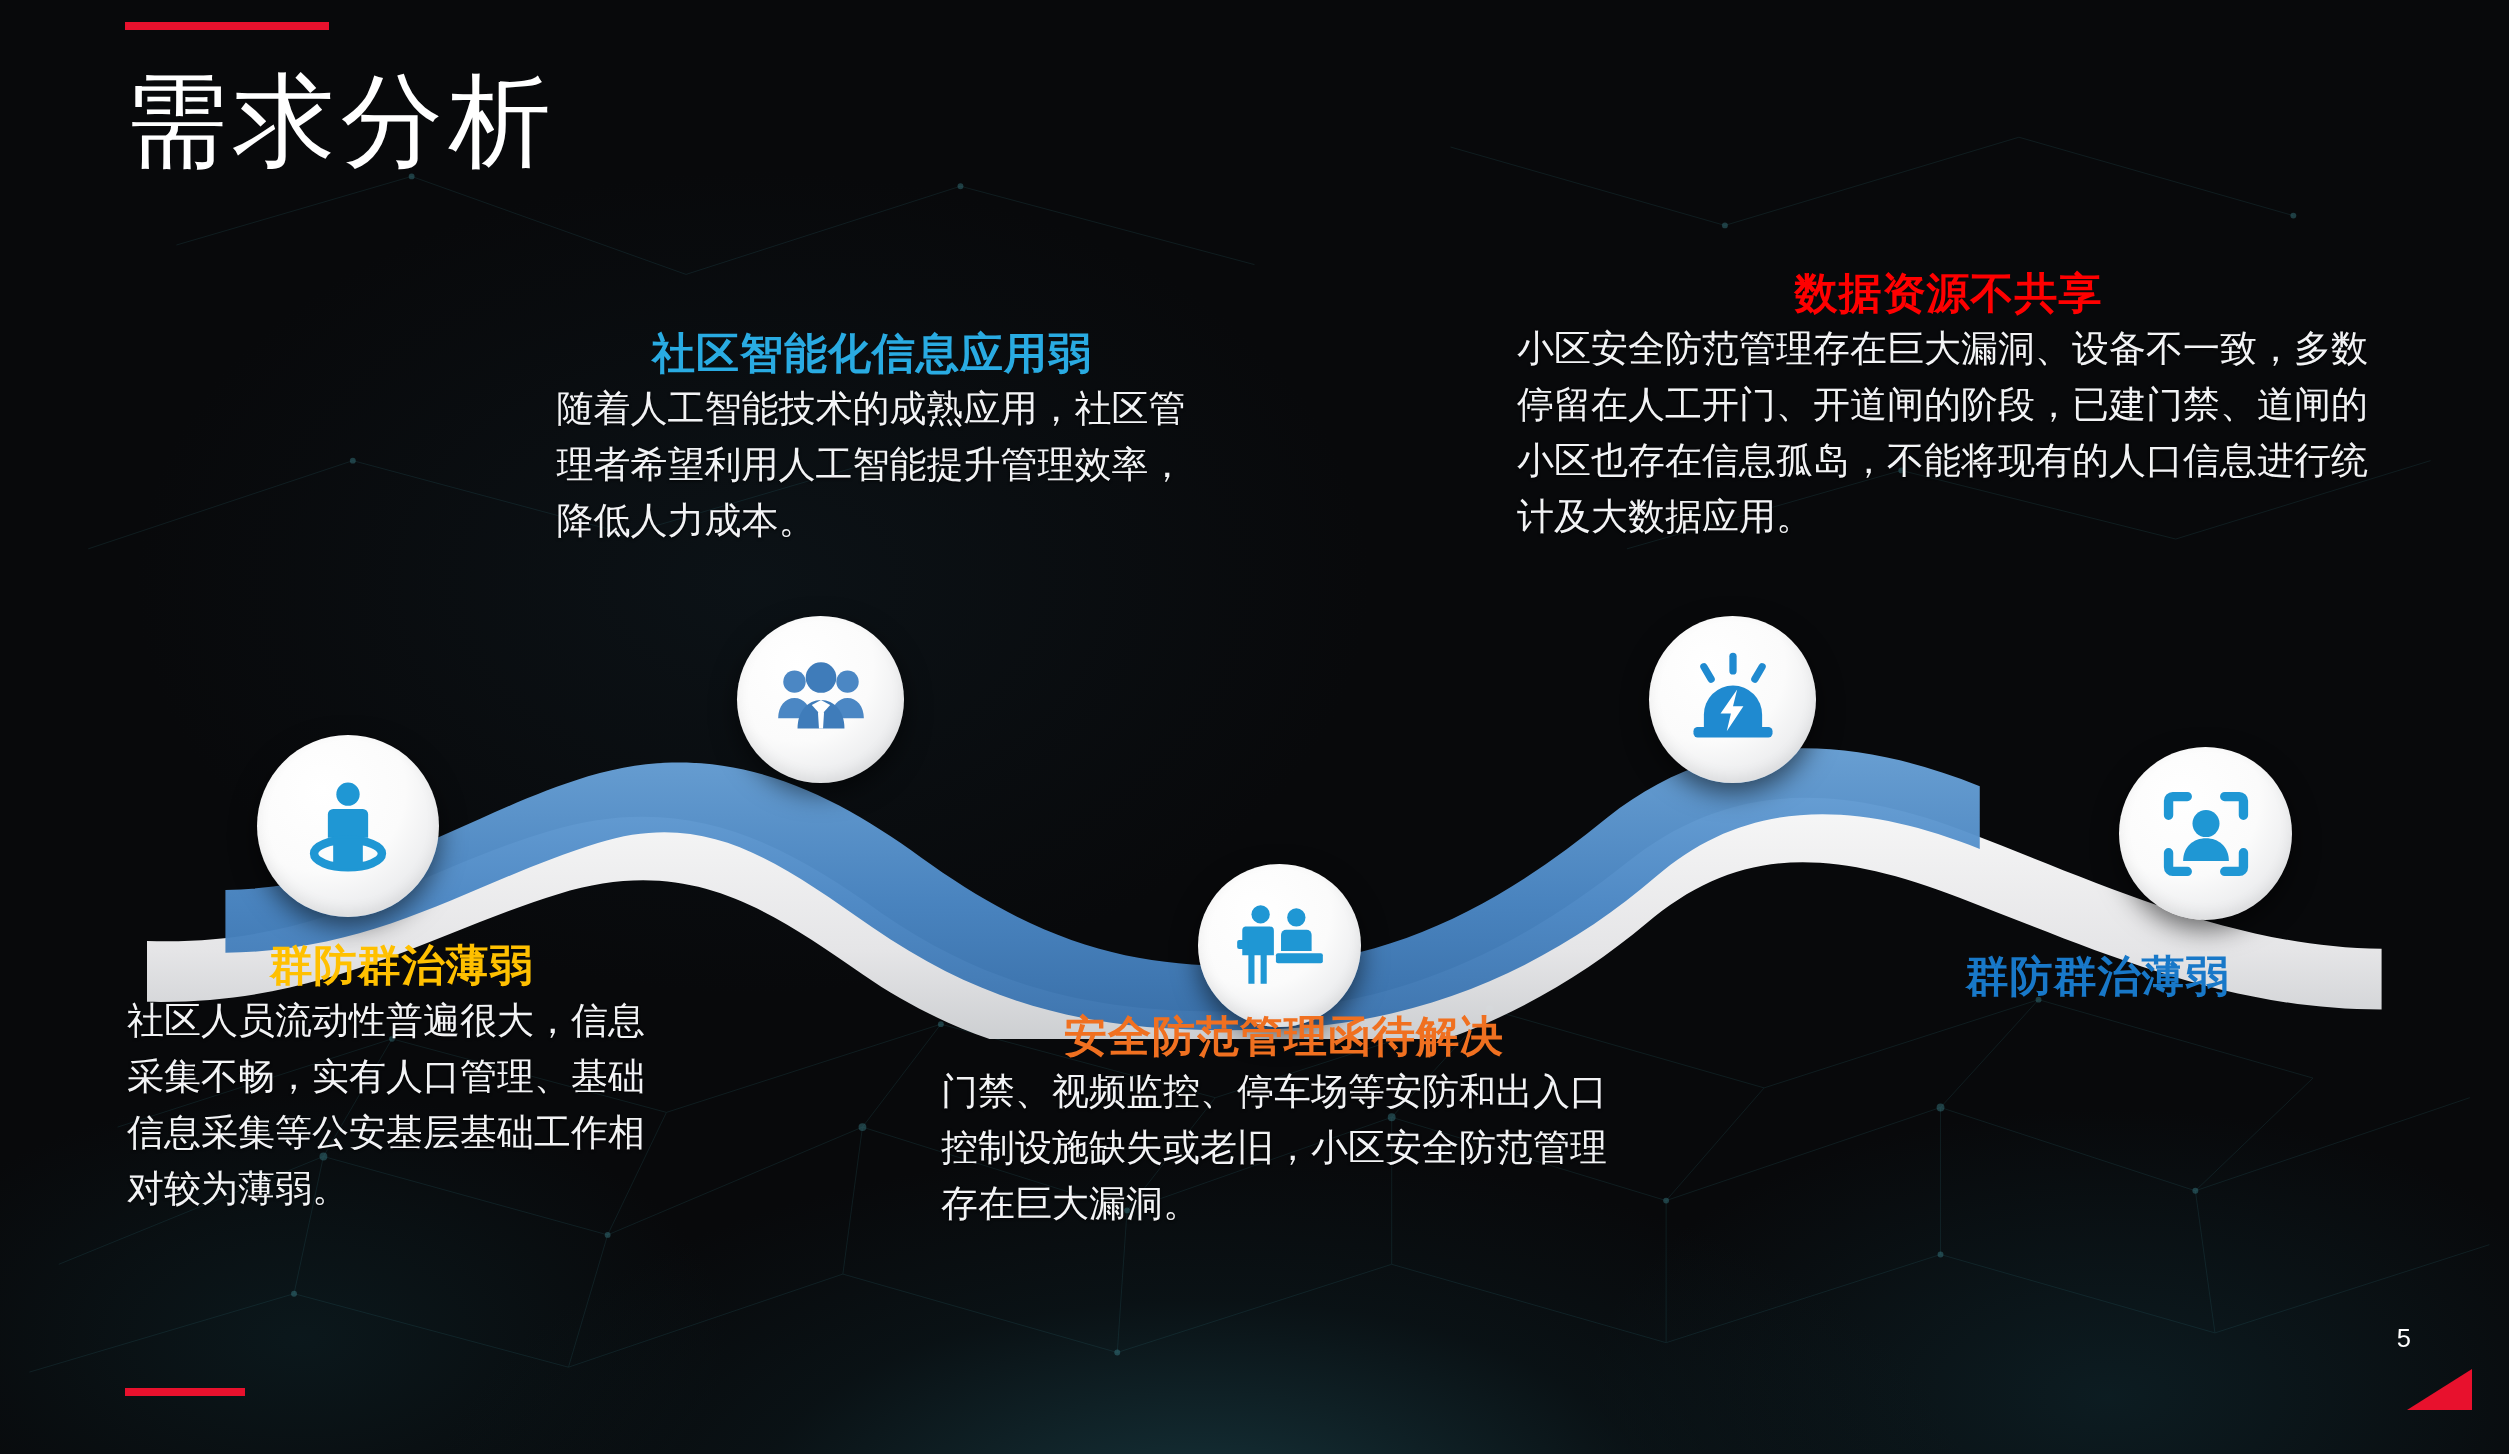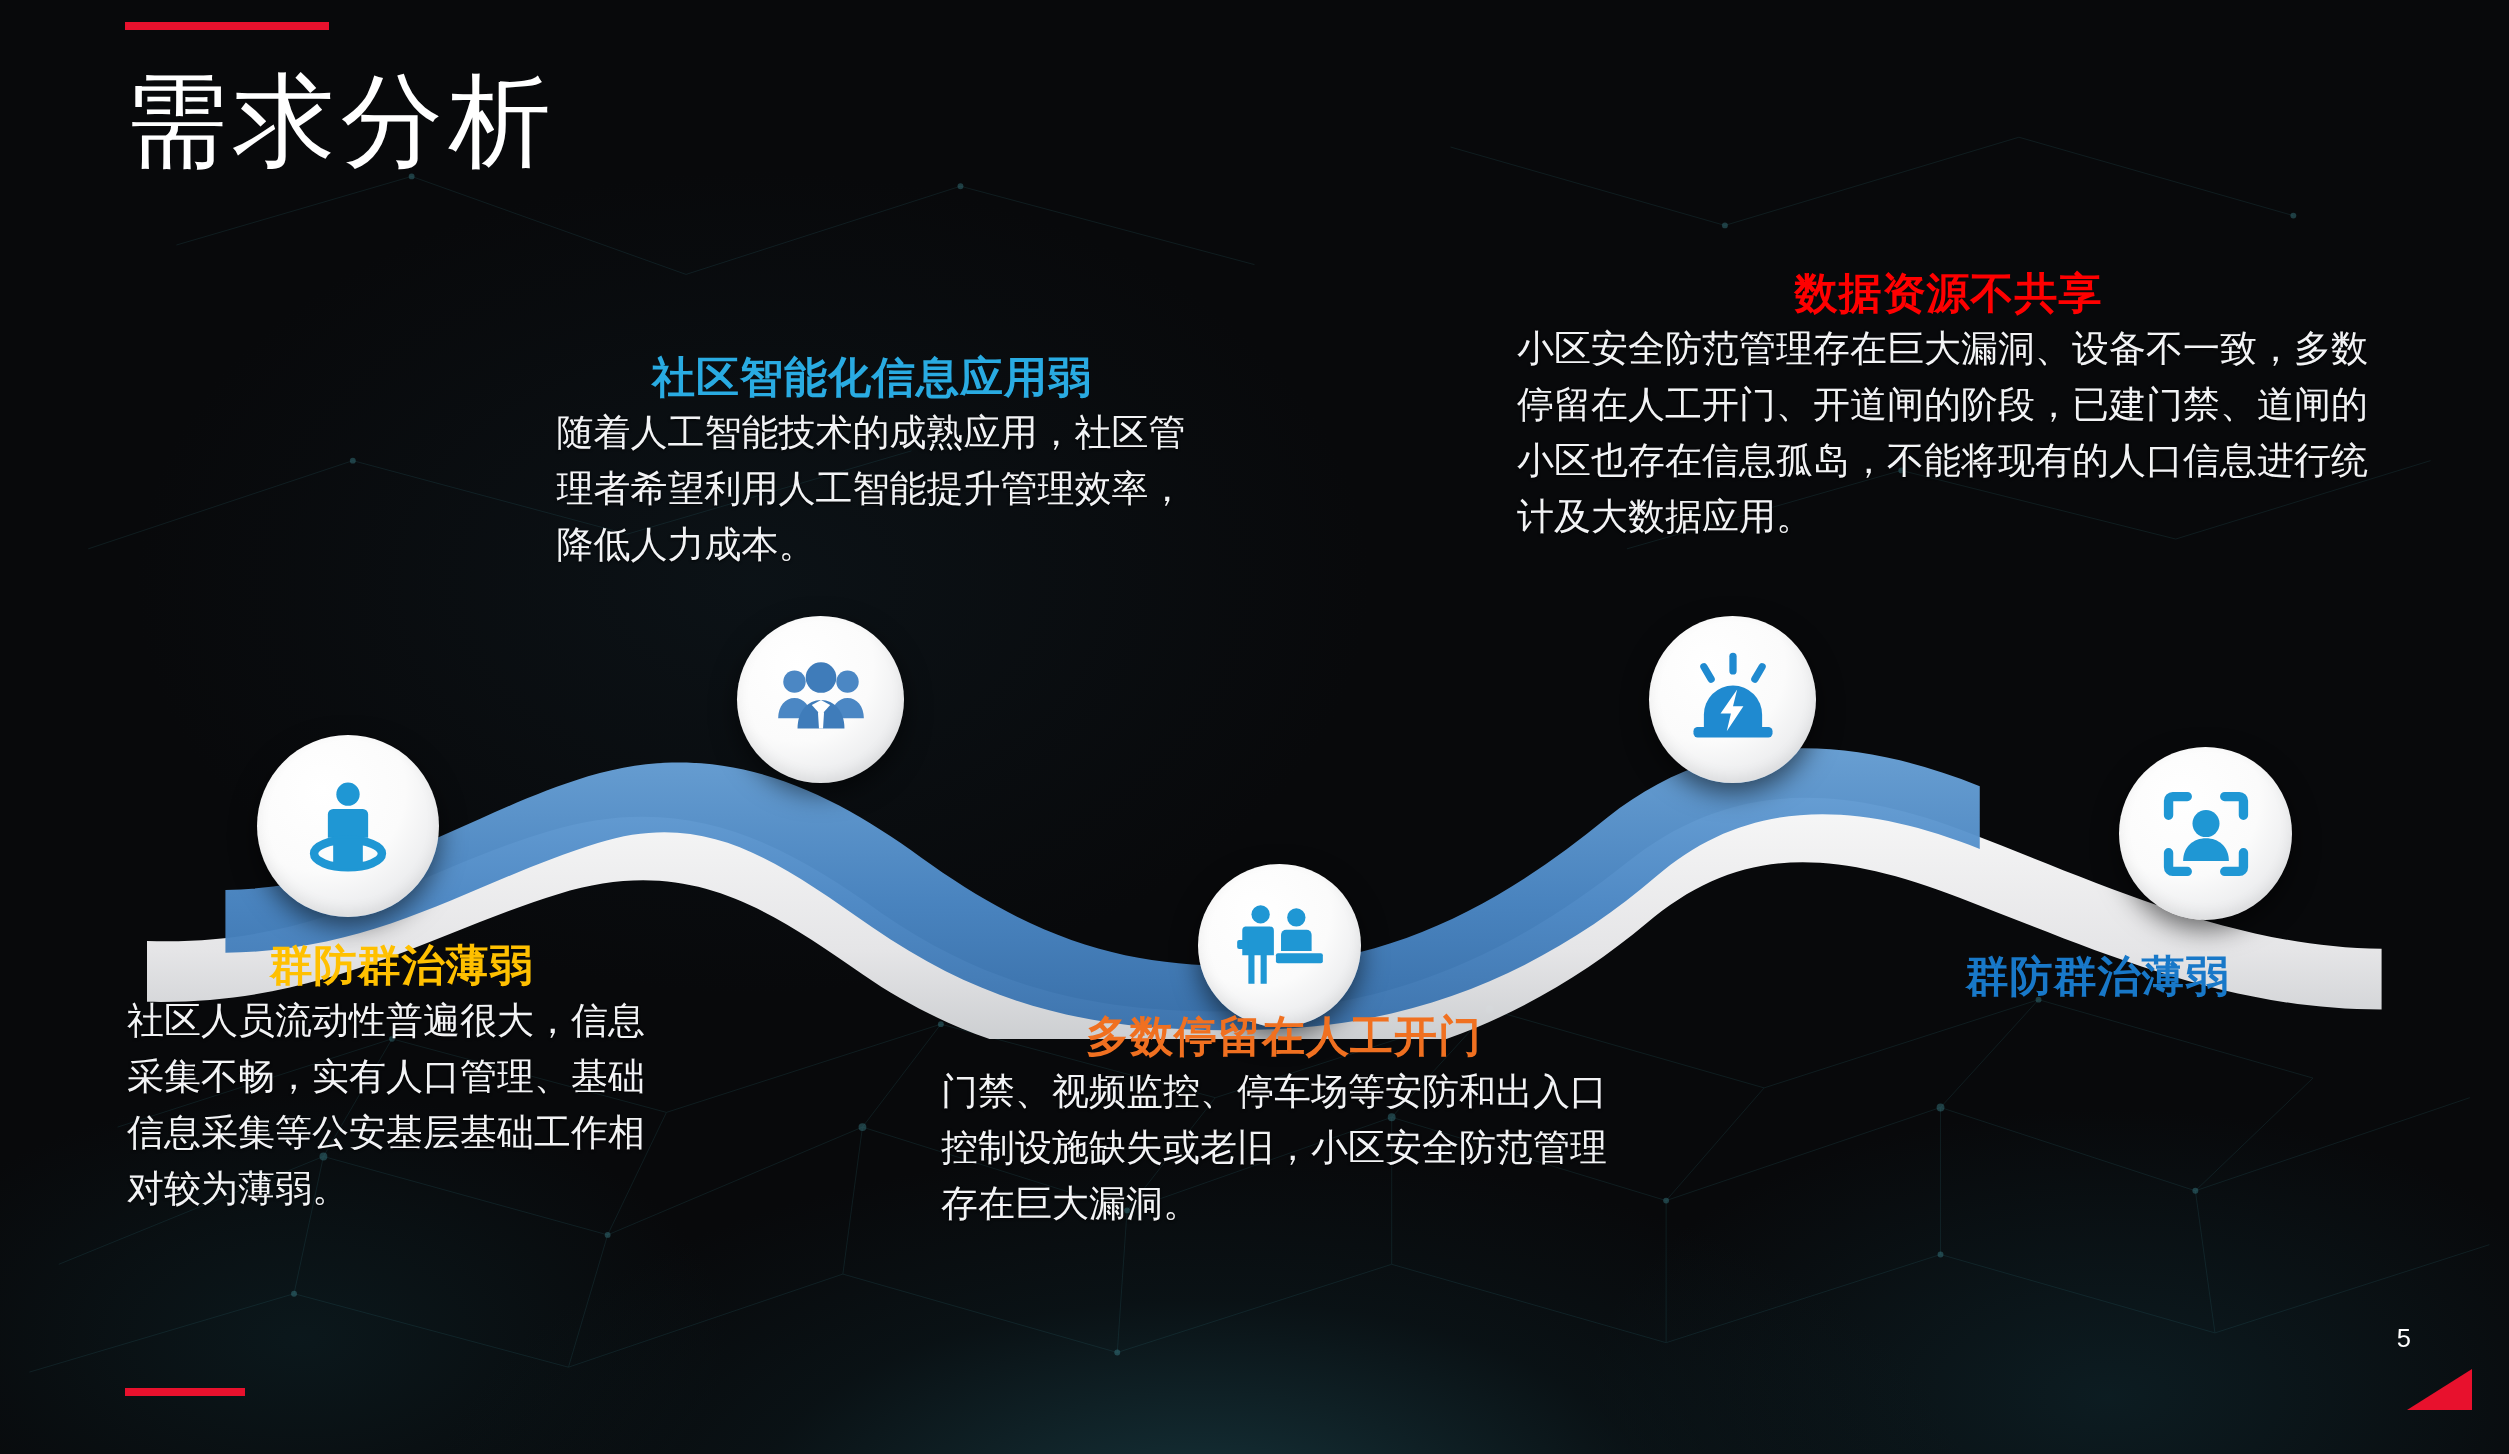--- a/index.html
+++ b/index.html
@@ -278,36 +278,36 @@
           <path d="M86 68 v14 a4 4 0 0 1 -4 4 h-14"></path>
           <path d="M32 86 h-14 a4 4 0 0 1 -4 -4 v-14"></path>
         </g>
         <circle cx="50" cy="40" r="13" fill="#1f97d4"></circle>
         <path d="M28 76 c0-14 10-22 22-22 s22 8 22 22 z" fill="#1f97d4"></path>
       </svg>
     </span>
   </div>
 
   <div class="block ta-center" id="block-smart">
-    <div class="heading" style="color:#29ABE2;margin-top:24px;">社区智能化信息应用弱</div>
+    <div class="heading" style="color:#29ABE2;">社区智能化信息应用弱</div>
     <div class="body ta-left">随着人工智能技术的成熟应用，社区管理者希望利用人工智能提升管理效率，降低人力成本。</div>
   </div>
 
   <div class="block ta-center" id="block-data">
     <div class="heading" style="color:#FF0000;">数据资源不共享</div>
     <div class="body ta-left">小区安全防范管理存在巨大漏洞、设备不一致，多数停留在人工开门、开道闸的阶段，已建门禁、道闸的小区也存在信息孤岛，不能将现有的人口信息进行统计及大数据应用。</div>
   </div>
 
   <div class="block ta-center" id="block-people">
     <div class="heading" style="color:#FFC000;">群防群治薄弱</div>
     <div class="body ta-left">社区人员流动性普遍很大，信息采集不畅，实有人口管理、基础信息采集等公安基层基础工作相对较为薄弱。</div>
   </div>
 
   <div class="block ta-center" id="block-safety">
-    <div class="heading" style="color:#F07020;">多数停留在人工开门</div>
+    <div class="heading" style="color:#F07020;">安全防范管理函待解决</div>
     <div class="body ta-left">门禁、视频监控、停车场等安防和出入口控制设施缺失或老旧，小区安全防范管理存在巨大漏洞。</div>
   </div>
 
   <div class="block ta-center" id="block-group">
     <div class="heading" style="color:#1878C8;">群防群治薄弱</div>
   </div>
 
   <div class="footer-rule"></div>
   <div class="page-num">5</div>
   <div class="corner-tri"></div>

